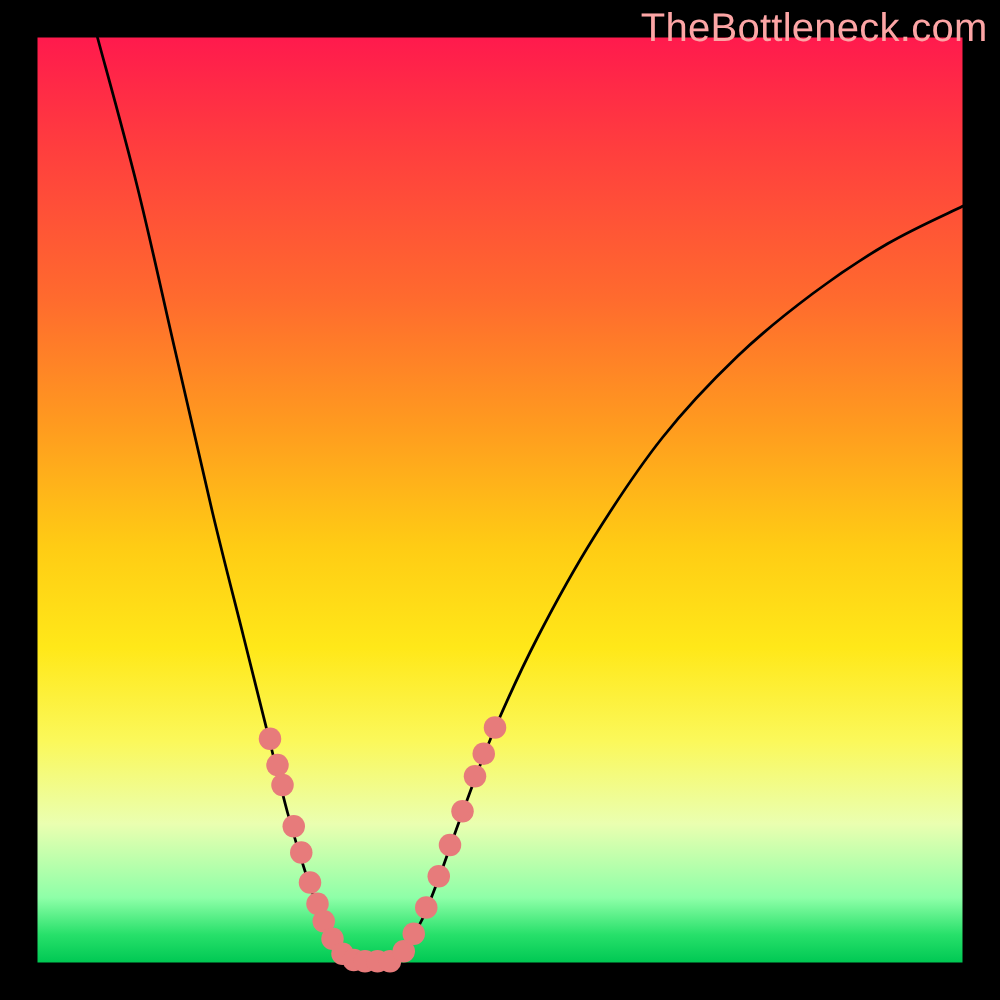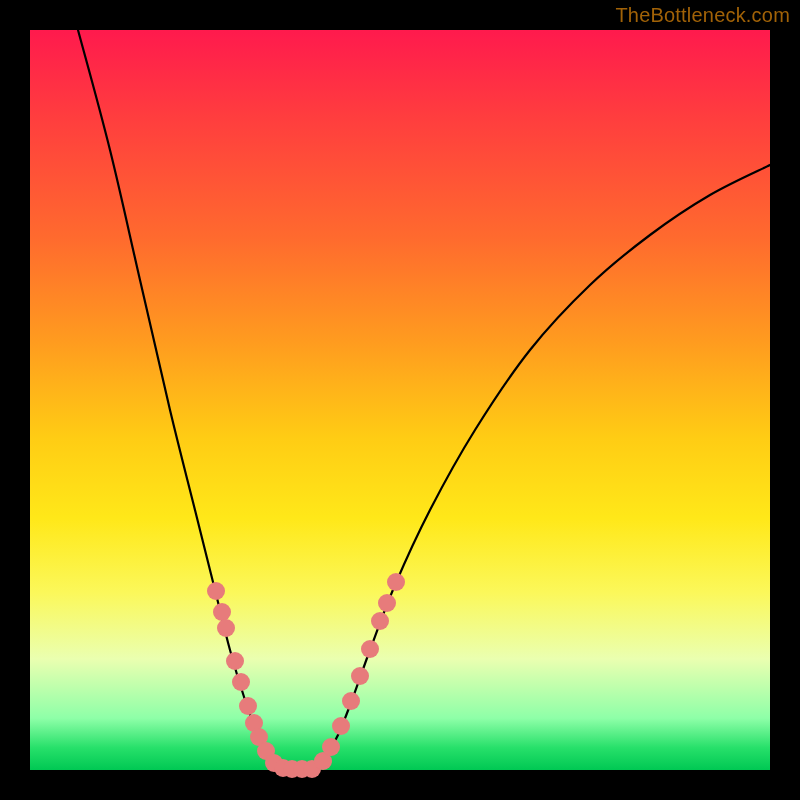--- a/index.html
+++ b/index.html
@@ -27,22 +27,22 @@
       #fbf85a 76%,
       #eaffb0 85%,
       #8effa8 93%,
       #27e06a 97%,
       #00c853 100%);
   }
   .watermark {
     position: absolute;
     top: 4px;
     right: 10px;
-    color: #a16207;
-    font-size: 20px;
+    color: #fca5a5;
+    font-size: 32px;
     font-weight: 500;
     letter-spacing: 0.2px;
     z-index: 5;
   }
   svg.plot {
     position: absolute;
     left: 30px;
     top: 30px;
     width: 740px;
     height: 740px;

